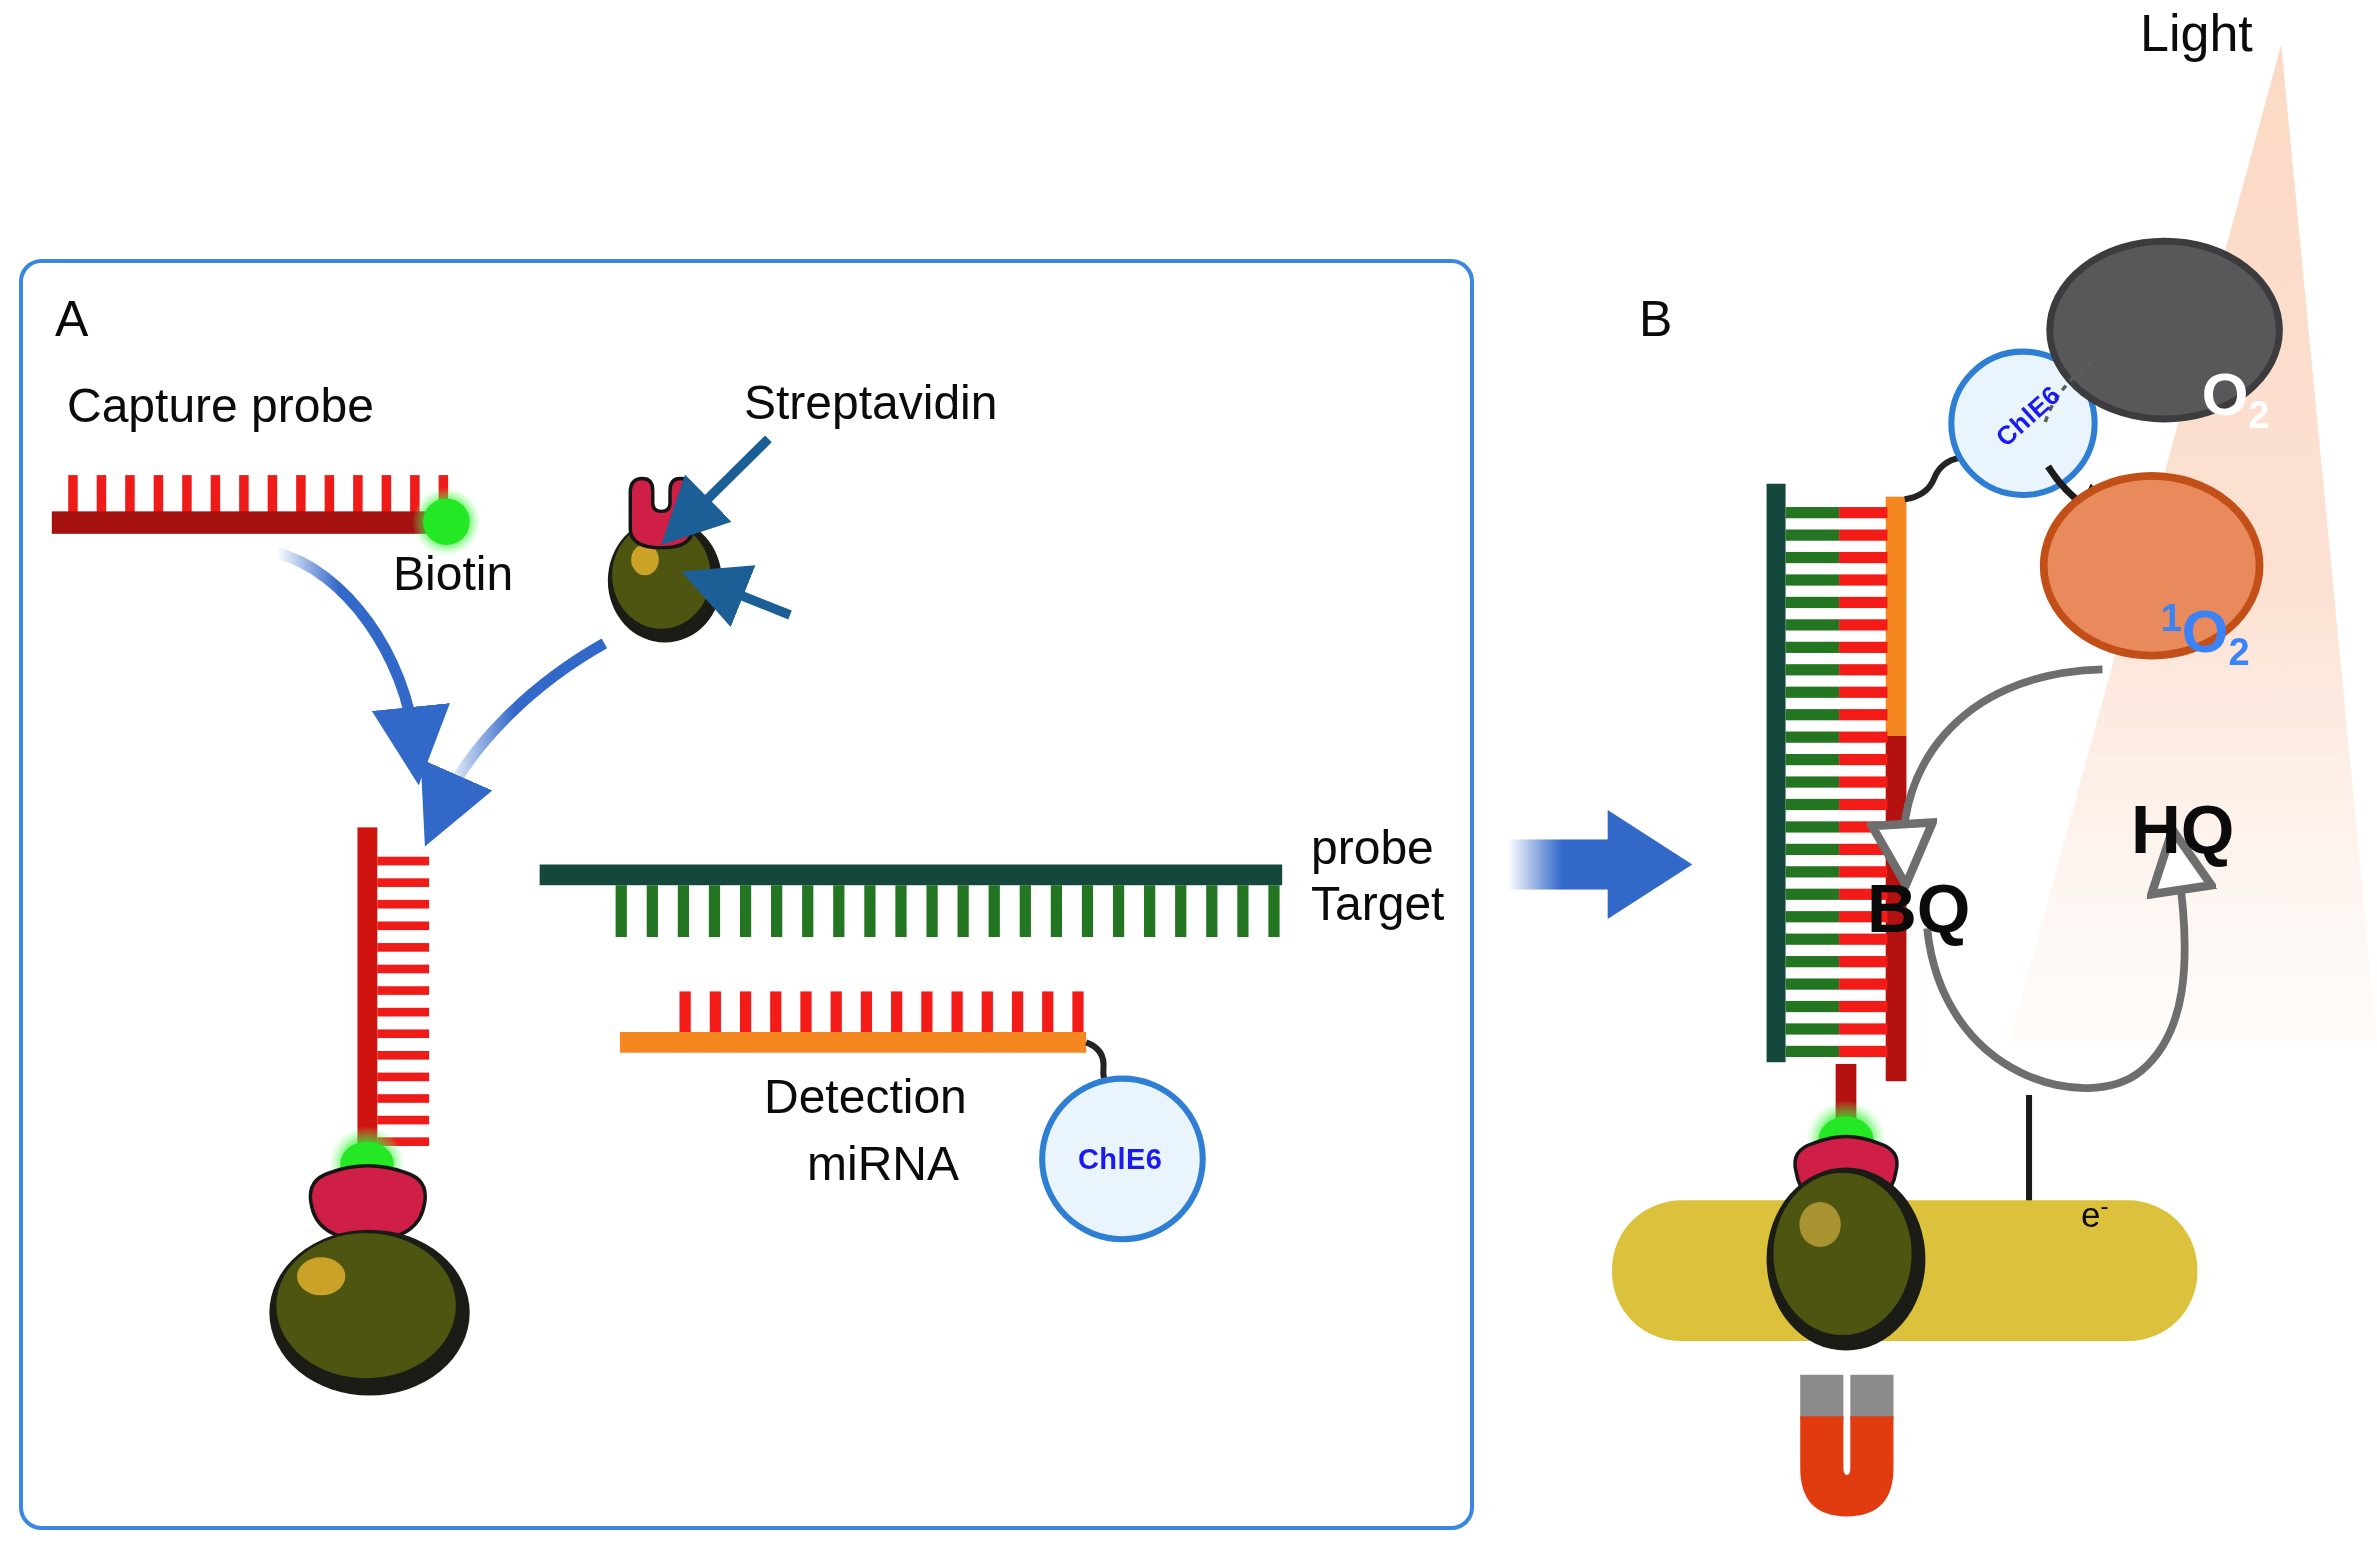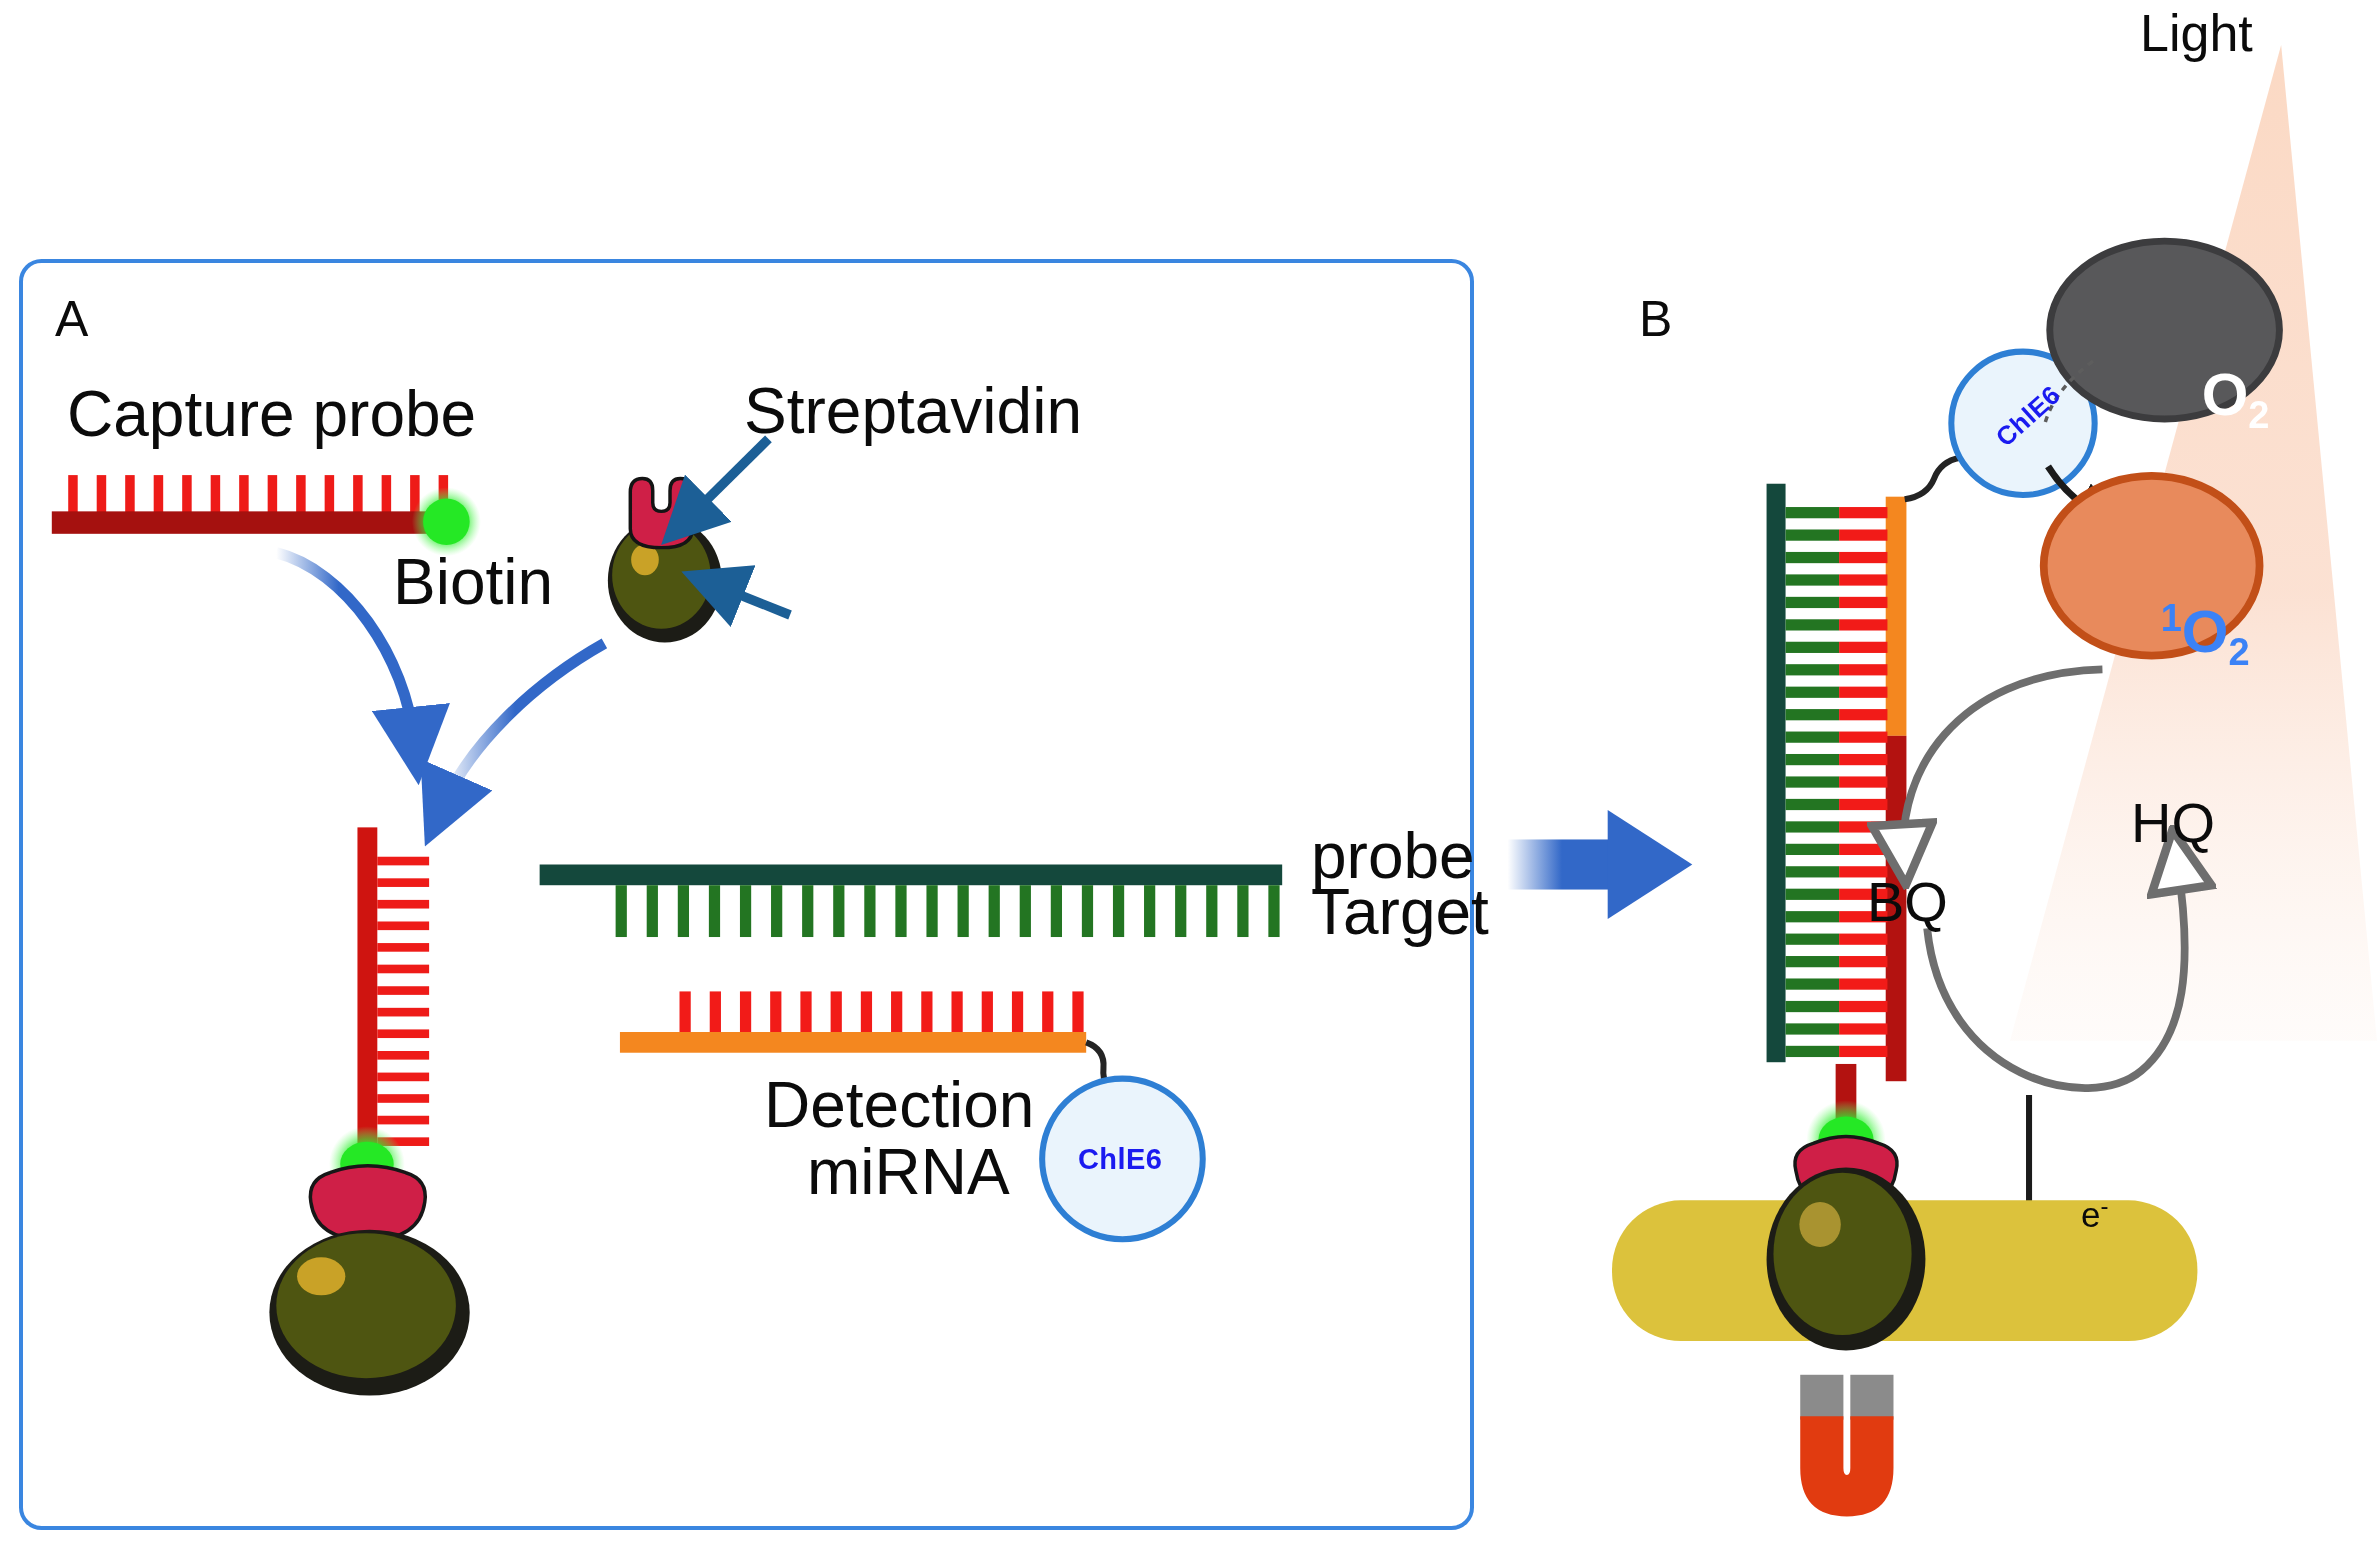--- a/index.html
+++ b/index.html
@@ -2,22 +2,22 @@
 <html style="font-size:14px"><head>
 <meta charset="utf-8">
 <style>
   html,body{margin:0;padding:0;background:#ffffff;}
   body{width:2377px;height:1552px;position:relative;overflow:hidden;
        font-family:"Liberation Sans","DejaVu Sans",sans-serif;color:#0a0a0a;}
   #stage{position:absolute;inset:0;width:2155px;height:1552px;}
   svg.layer{position:absolute;left:0;top:0;width:2377px;height:1552px;overflow:visible;}
   .txt{position:absolute;white-space:pre;line-height:1.08;color:#0b0b0b;}
   .panel-letter{font-size:50px;}
-  .lbl{font-size:64px;}
-  .chem{font-size:56px;font-weight:400;}
+  .lbl{font-size:48px;}
+  .chem{font-size:69px;font-weight:700;}
   .o2lab{font-size:60px;font-weight:700;color:#ffffff;}
   .so2lab{font-size:60px;font-weight:700;color:#3b82f6;}
   .chle6-a{font-size:29px;font-weight:700;color:#1a1af0;letter-spacing:0.4px;}
   .chle6-b{font-size:26px;font-weight:700;color:#1a1af0;letter-spacing:0.4px;
            transform:rotate(-42deg);transform-origin:50% 50%;}
   .elab{font-size:35px;}
   .lightlab{font-size:52px;}
   .panelA-box{position:absolute;border:4.3px solid #3a86e0;border-radius:22.5px;background:transparent;}
 </style>
 </head>

